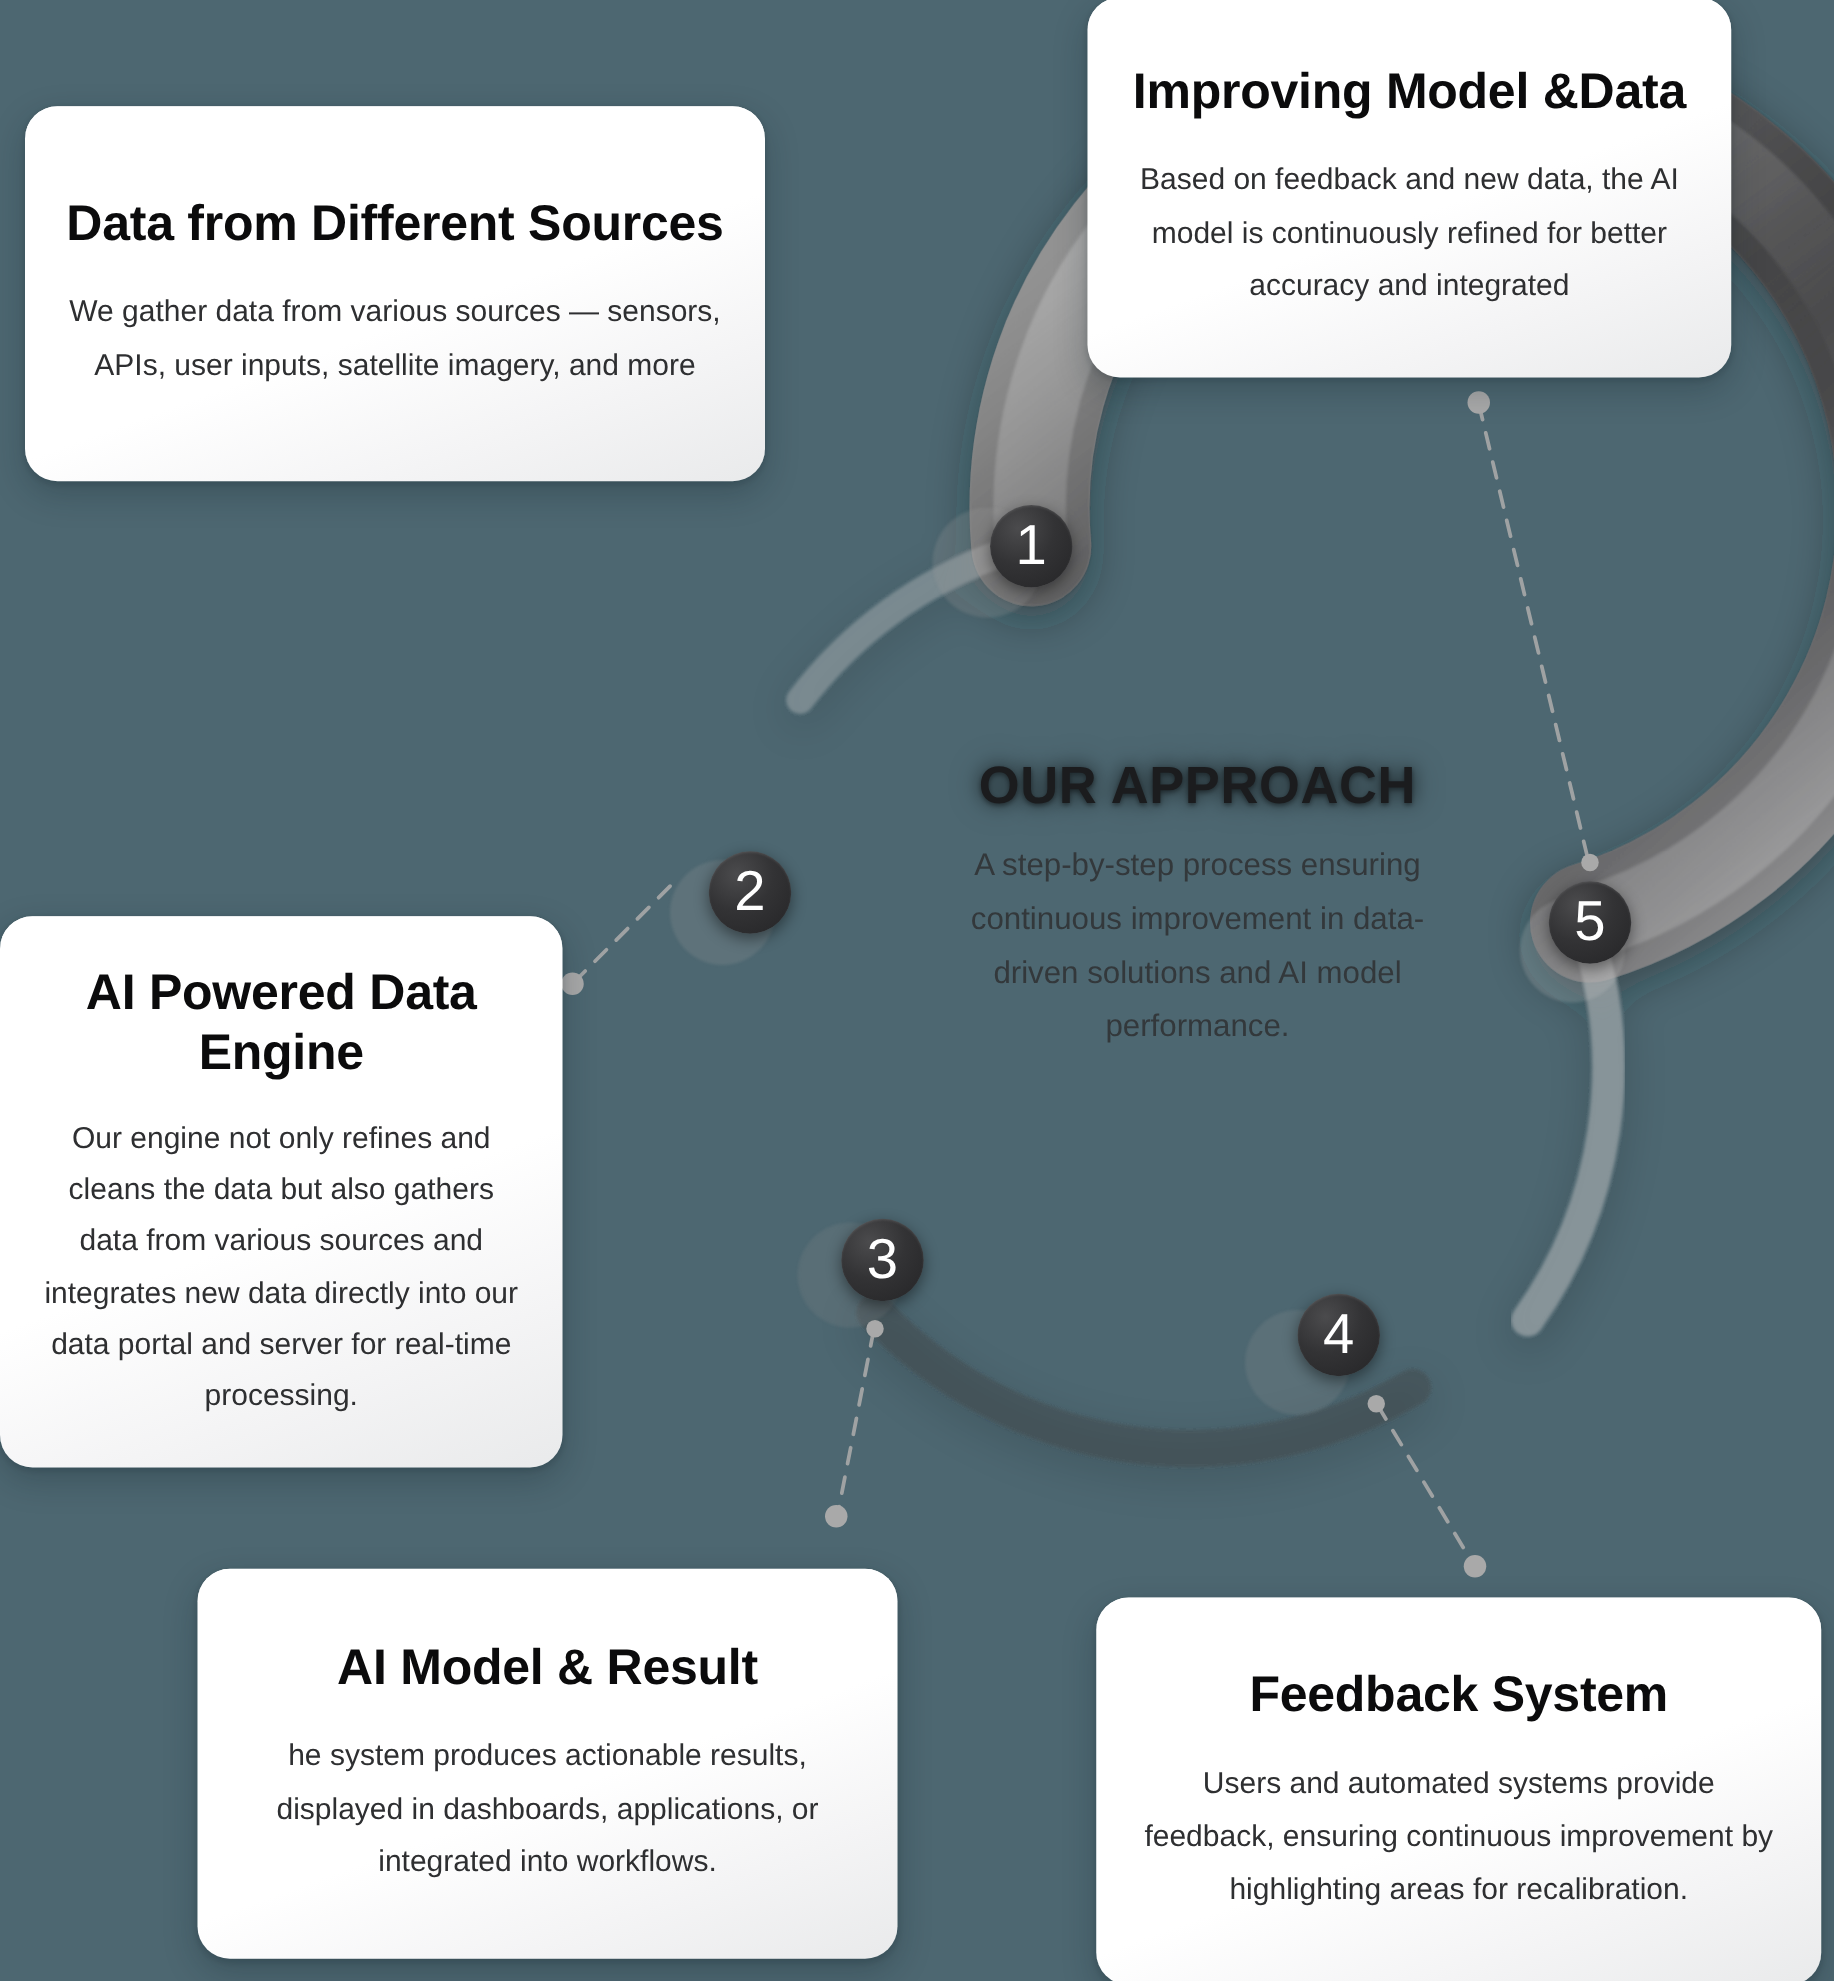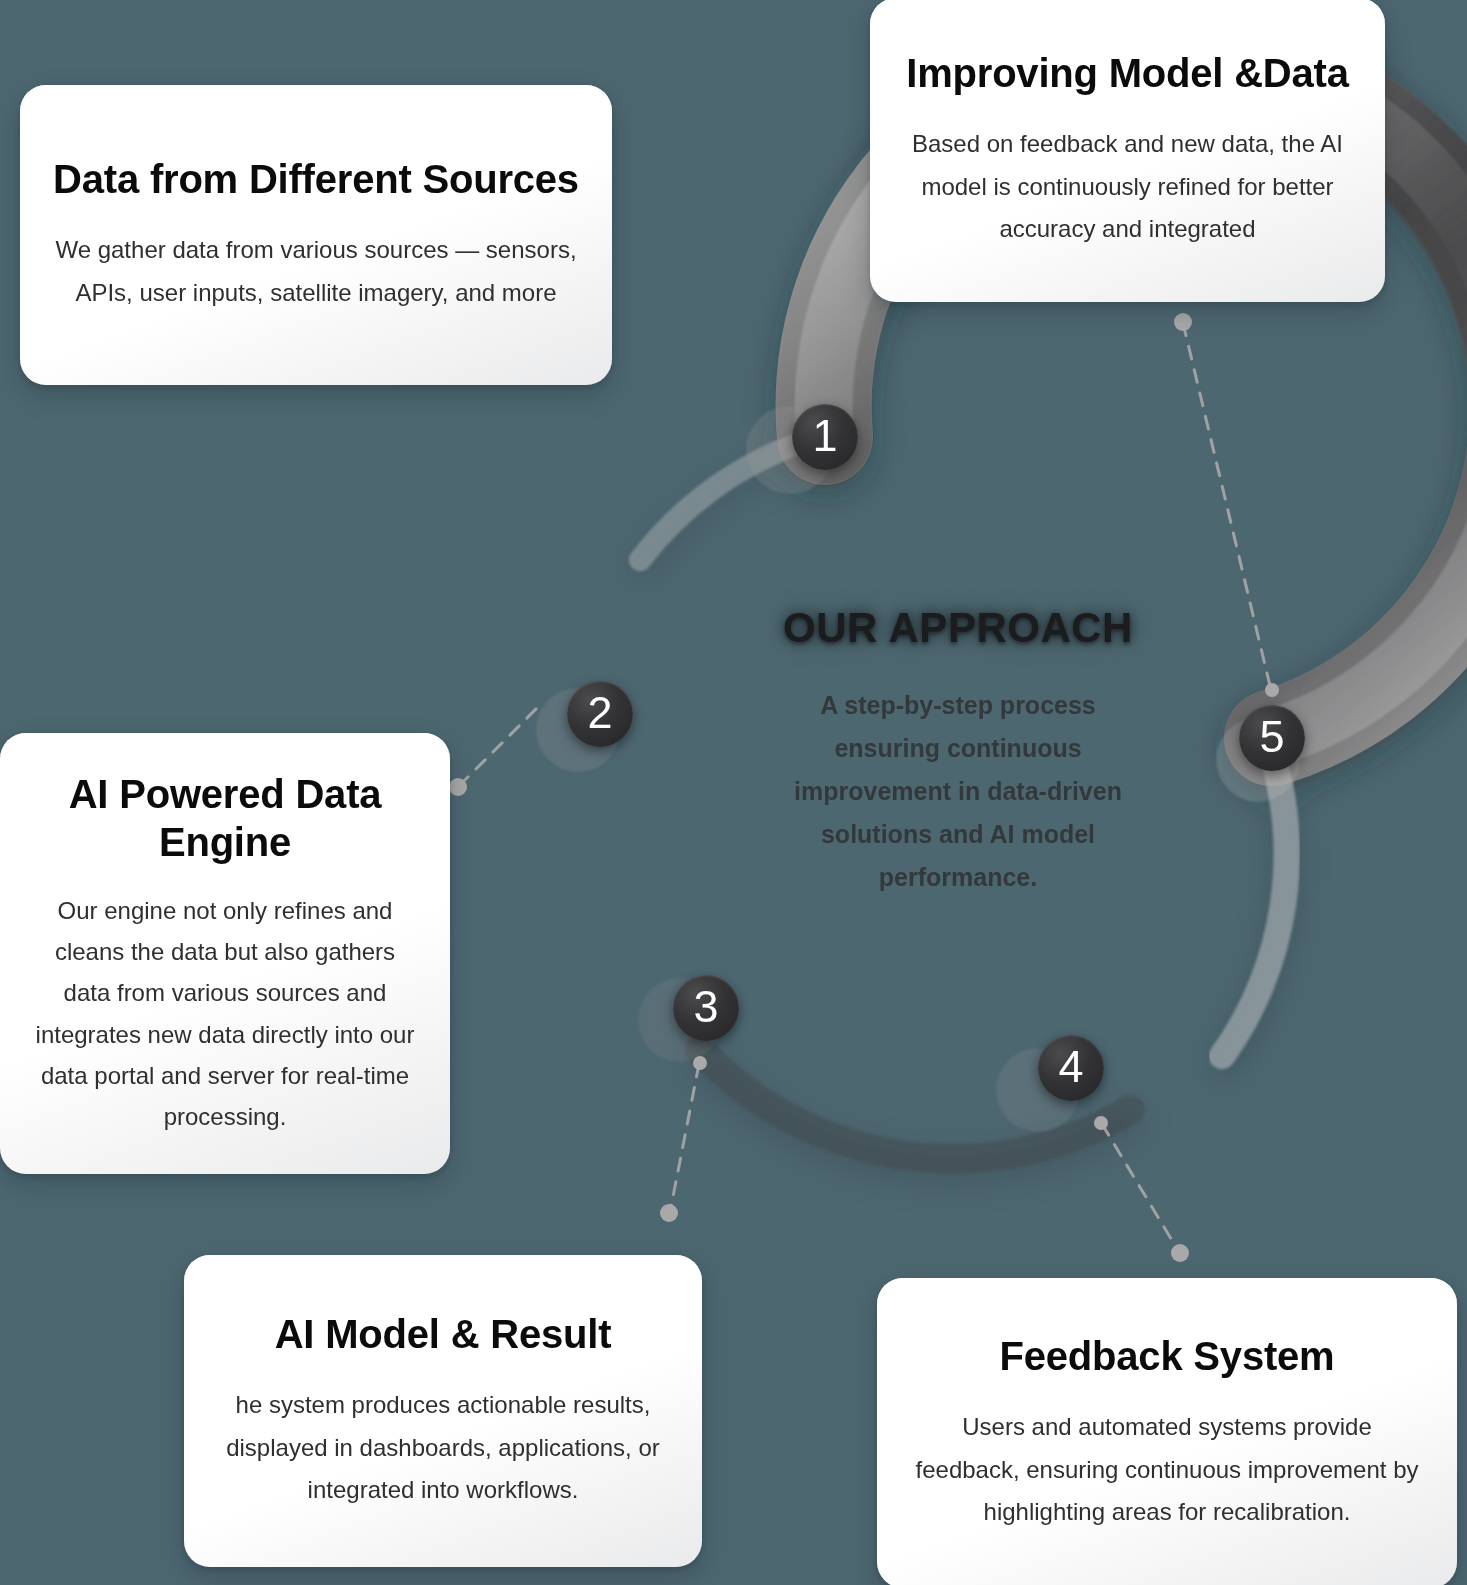--- a/index.html
+++ b/index.html
@@ -72,49 +72,49 @@
     font-weight: 400;
     color: #2e2f31;
     line-height: 1.78;
     margin: 0;
     max-width: 100%;
   }
 
   #card-sources   { left: 20px;  top: 85px;   width: 592px;  height: 300px; }
   #card-improving { left: 870px; top: -2px;   width: 515px;  height: 304px; }
   #card-engine    { left: 0px;   top: 733px;  width: 450px;  height: 441px; }
-  #card-result    { left: 184px; top: 1255px; width: 518px;  height: 312px; }
+  #card-result    { left: 158px; top: 1255px; width: 560px;  height: 312px; }
   #card-feedback  { left: 877px; top: 1278px; width: 580px;  height: 310px; }
 
   #card-engine .card-title { margin-bottom: 8px; }
   #card-engine .card-body  { line-height: 1.72; margin-top: 16px; }
 
   
   #center-block {
     position: absolute;
     left: 768px;
     top: 606px;
     width: 380px;
     text-align: center;
   }
   #approach-heading {
     font-size: 42px;
     font-weight: 700;
     letter-spacing: 0.5px;
     color: #1b1c1e;
-    margin: 0 0 34px 0;
+    margin: 0 0 21px 0;
     line-height: 1.05;
     text-shadow:
       0 0 14px rgba(0,0,0,0.55),
       0 0 26px rgba(0,0,0,0.38),
       0 2px 4px rgba(0,0,0,0.45);
   }
   #approach-sub {
     font-size: 25px;
-    font-weight: 700;
+    font-weight: 400;
     color: #33383b;
     line-height: 1.72;
     margin: 0;
   }
 
   
   .node {
     position: absolute;
     width: 66px;
     height: 66px;

